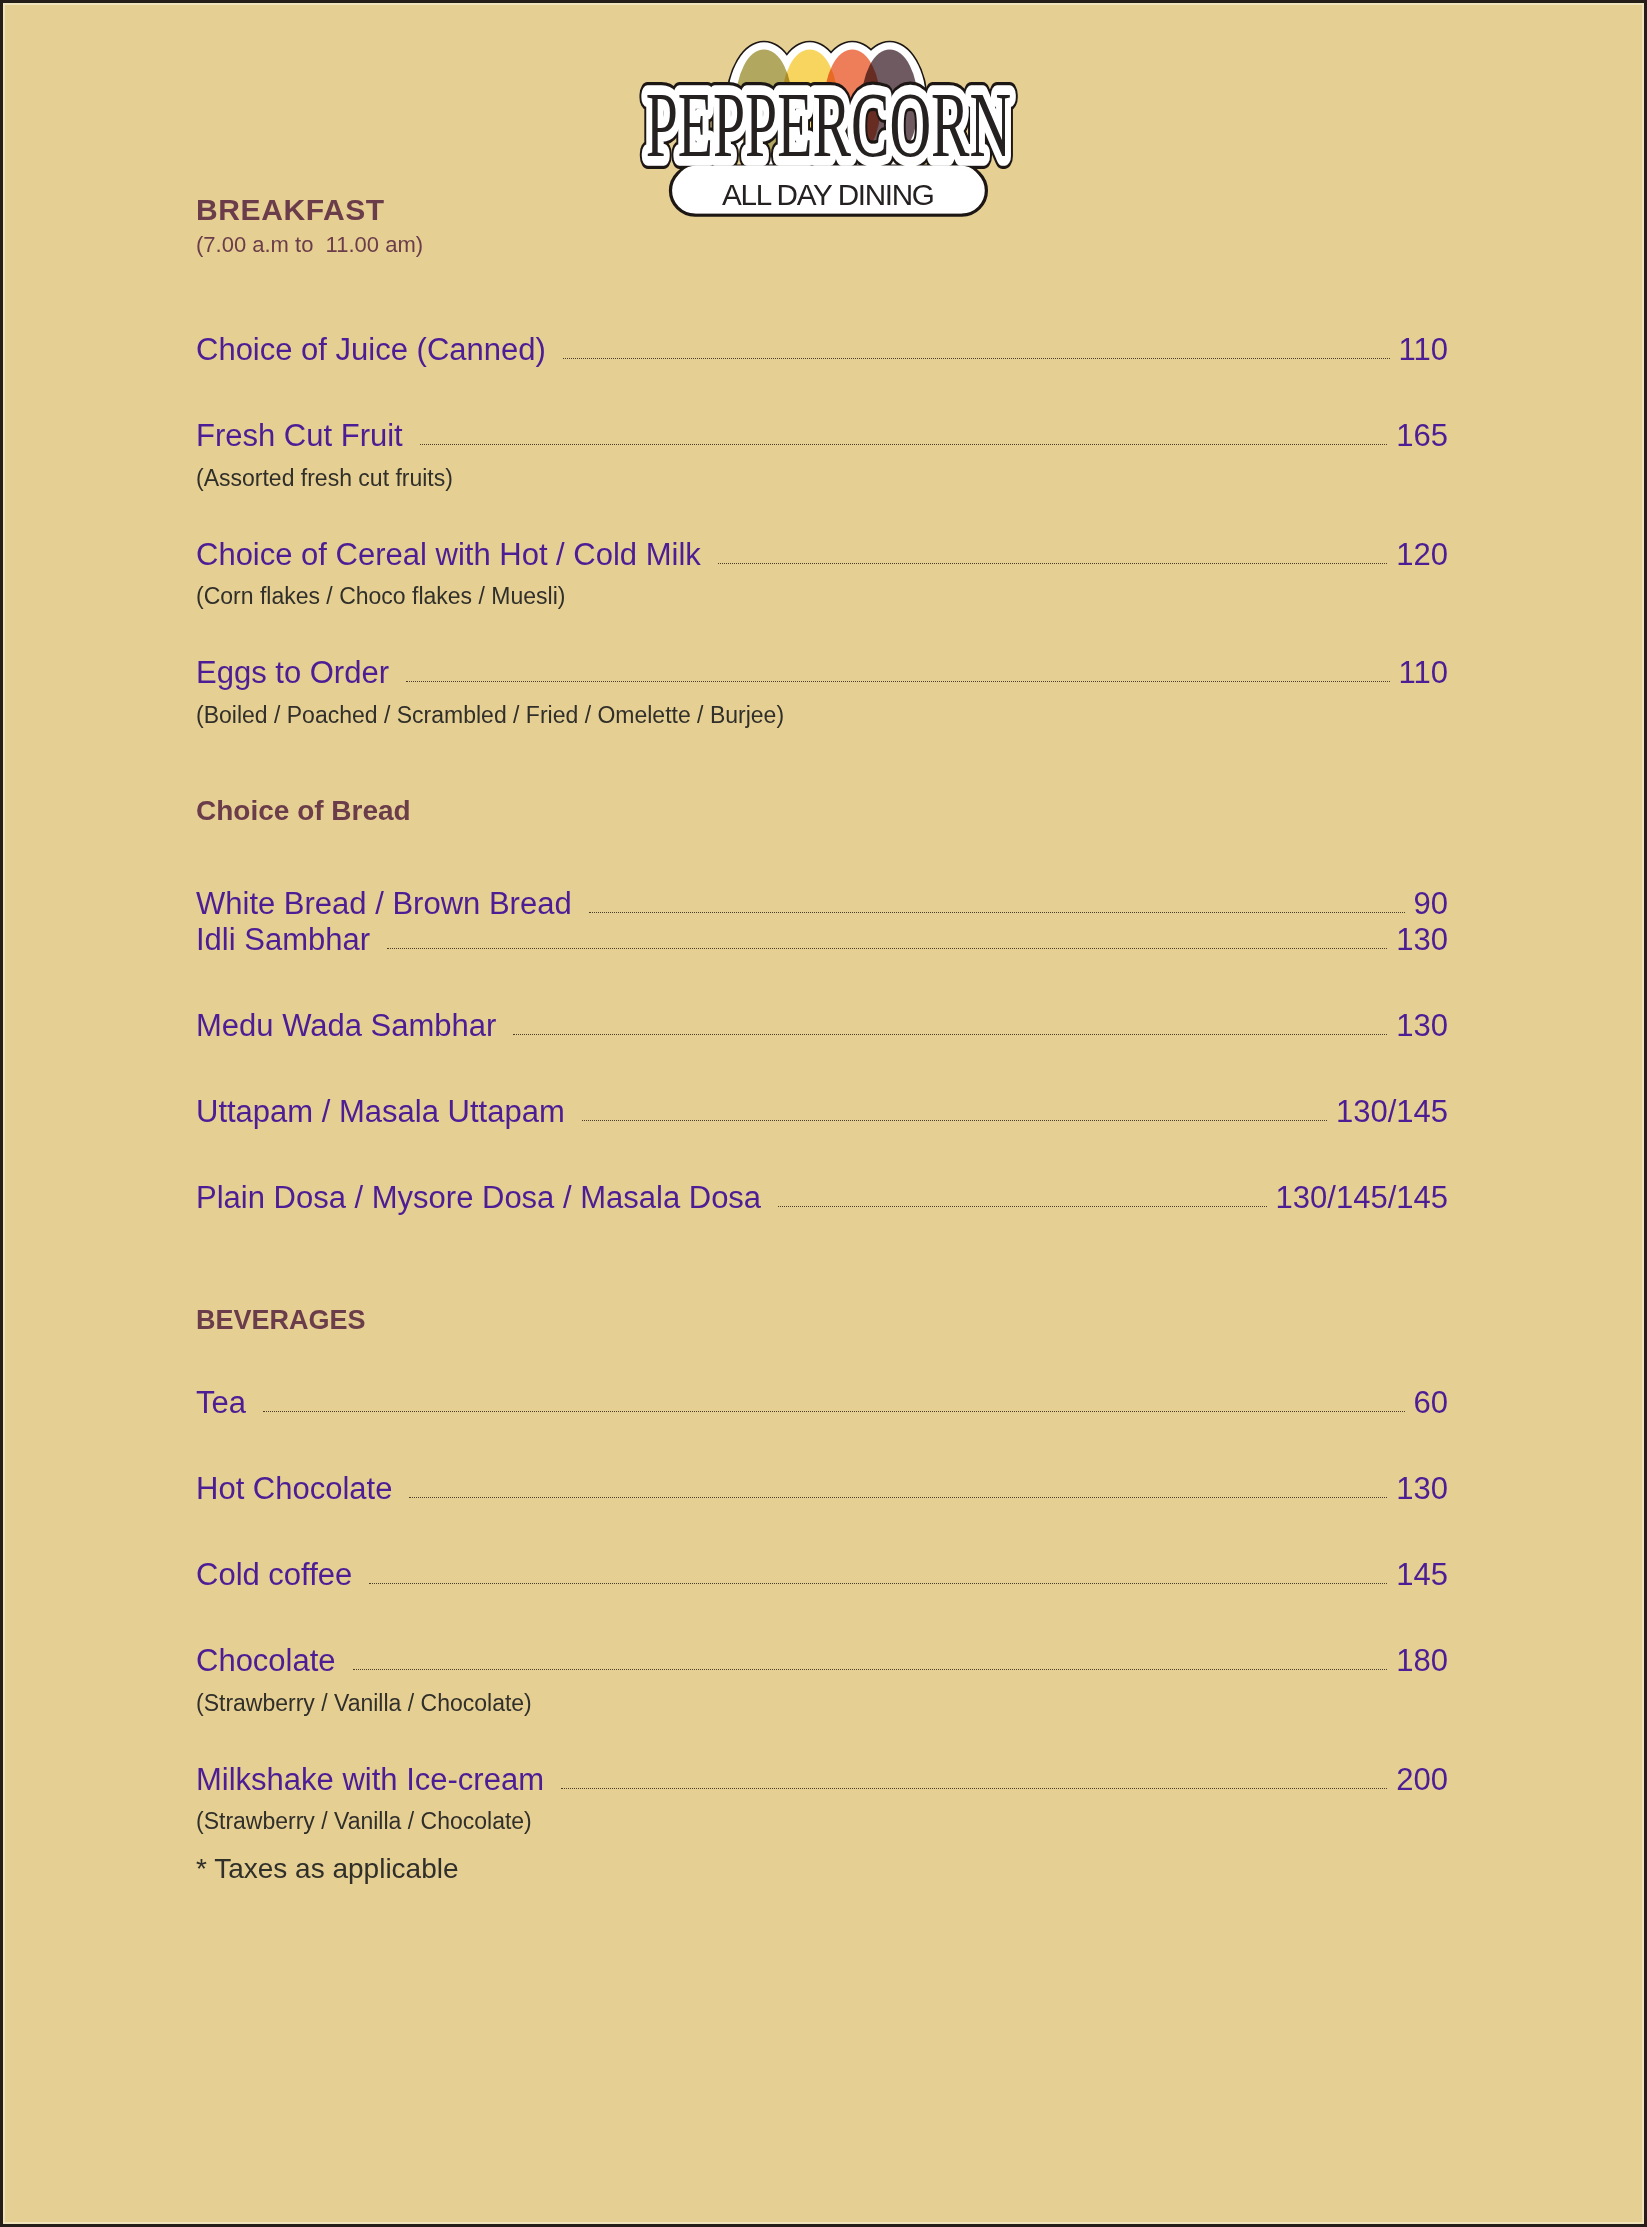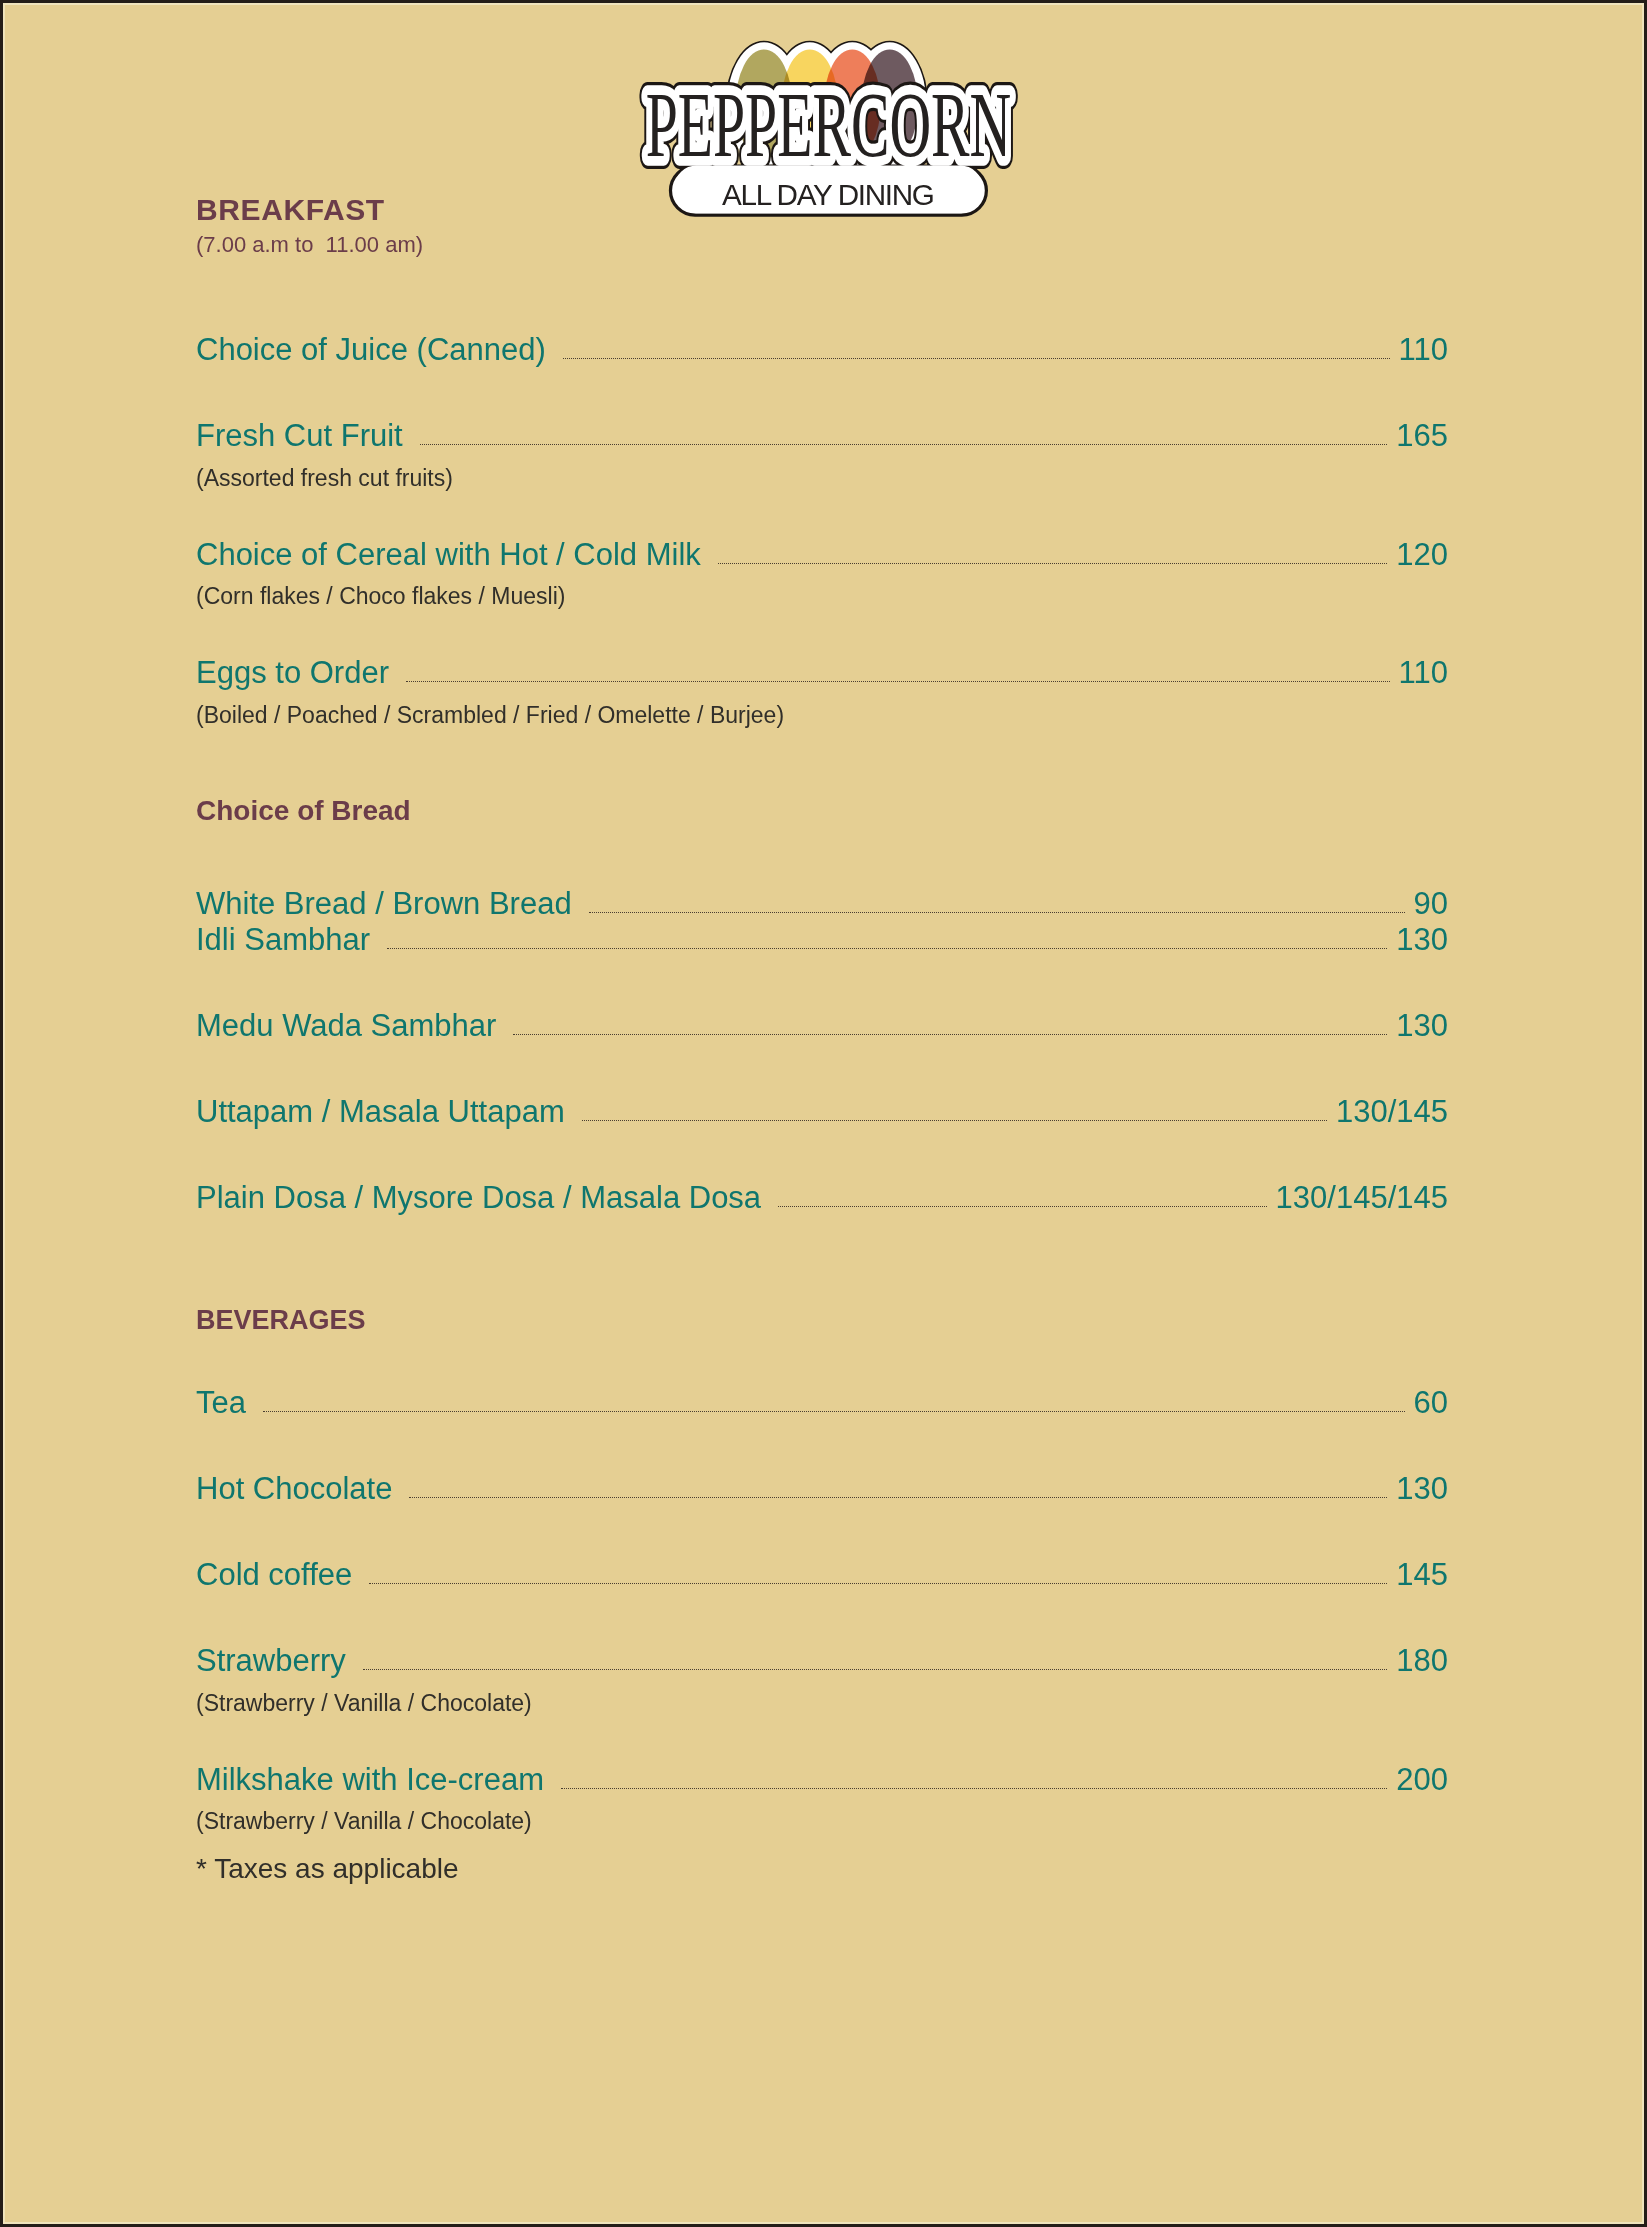--- a/index.html
+++ b/index.html
@@ -48,21 +48,21 @@
     color: #6b3d4a;
     white-space: pre;
   }
 
   .row {
     display: flex;
     align-items: flex-end;
     font-size: 31px;
     line-height: 36px;
     margin-top: 50px;
-    color: #0f766e;
+    color: #4c1d95;
   }
   .row.first { margin-top: 74px; }
   .row.after-desc { margin-top: 45px; }
 
   .item-name { white-space: nowrap; }
   .leader {
     flex: 1 1 auto;
     min-width: 26px;
     border-bottom: 1.9px dotted #4a3e31;
     margin: 0 9px 9px 17px;
@@ -210,21 +210,21 @@
     <span class="leader"></span>
     <span class="price">130</span>
   </div>
   <div class="row">
     <span class="item-name">Cold coffee</span>
     <span class="leader"></span>
     <span class="price">145</span>
   </div>
 
   <div class="row">
-    <span class="item-name">Strawberry</span>
+    <span class="item-name">Chocolate</span>
     <span class="leader"></span>
     <span class="price">180</span>
   </div>
   <div class="desc">(Strawberry / Vanilla / Chocolate)</div>
 
   <div class="row after-desc">
     <span class="item-name">Milkshake with Ice-cream</span>
     <span class="leader"></span>
     <span class="price">200</span>
   </div>

